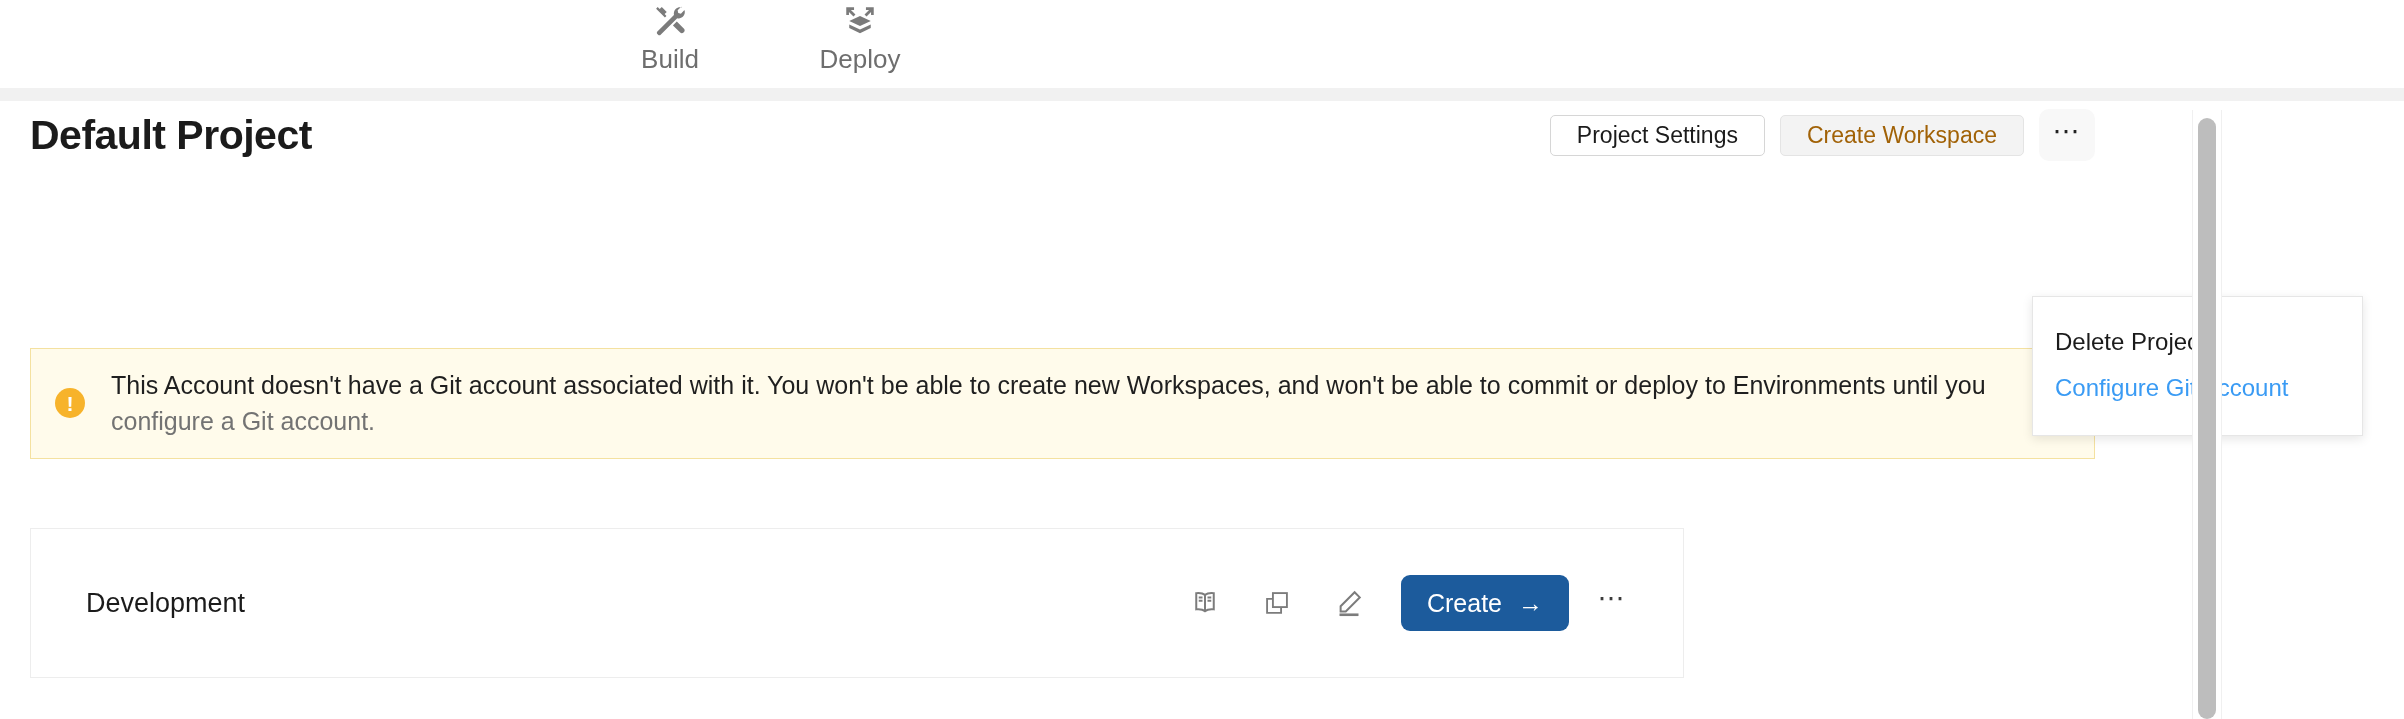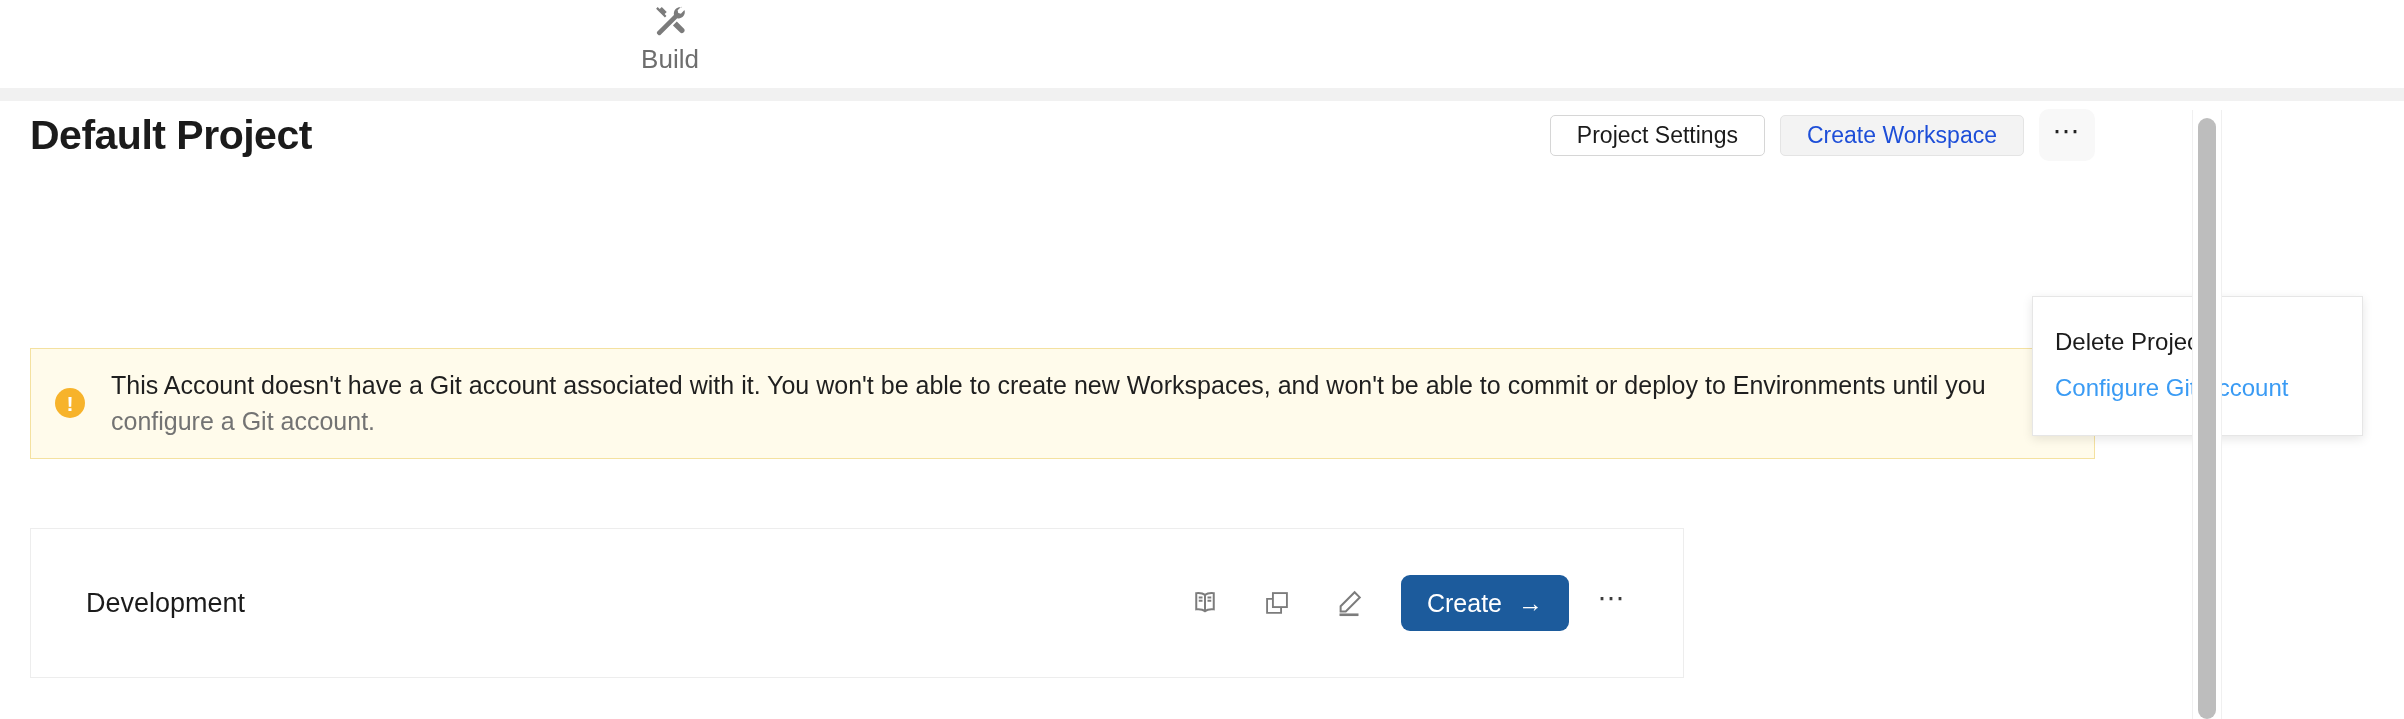--- a/index.html
+++ b/index.html
@@ -95,21 +95,21 @@
     white-space: nowrap;
   }
   .btn-outline {
     background: #ffffff;
     border: 1.5px solid #d6d6d6;
     color: #1b1b1b;
   }
   .btn-disabled {
     background: #f3f3f3;
     border: 1.5px solid #e4e4e4;
-    color: #1d4ed8;
+    color: #a16207;
     cursor: default;
   }
   .btn-ellipsis {
     background: #f8f8f8;
     border: none;
     color: #222;
     width: 56px;
     height: 52px;
     border-radius: 10px;
     display: inline-flex;
@@ -263,20 +263,32 @@
     <span class="nav-icon">
       <svg width="34" height="34" viewBox="0 0 24 24" fill="currentColor">
         <path d="M3.3 2.2l-1.1 1.1 6.2 6.2 1.1-1.1-1.3-1.3 1.5-1.5-3.5-3.5L4.7 3.6 3.3 2.2z"></path>
         <path d="M20.6 2.6c-1.6-.6-3.4-.2-4.6 1-1.1 1.1-1.5 2.7-1.2 4.1L3.1 19.4c-.5.5-.5 1.3 0 1.8l.5.5c.5.5 1.3.5 1.8 0L17.1 10c1.4.4 3 0 4.1-1.1 1.2-1.2 1.6-3 1-4.6l-2.5 2.5-1.9-.4-.4-1.9 2.5-2.5z"></path>
         <path d="M14.5 14.7l2.3-2.3 5.1 5.1c.6.6.6 1.7 0 2.3l-.4.4c-.6.6-1.7.6-2.3 0l-5.1-5.1z"></path>
       </svg>
     </span>
     <span class="nav-label">Build</span>
   </div>
 
+  <div class="nav-item">
+    <span class="nav-icon">
+      <svg width="34" height="34" viewBox="0 0 24 24" fill="currentColor">
+        <path d="M2.6 2.3h5.2v1.9H5.6l3.2 3.2-1.4 1.4-3.2-3.2v2.2H2.3V2.3z"></path>
+        <path d="M21.4 2.3h-5.2v1.9h2.2l-3.2 3.2 1.4 1.4 3.2-3.2v2.2h1.9V2.3z"></path>
+        <path d="M12 8.4l-7.6 3.6 7.6 3.6 7.6-3.6L12 8.4z"></path>
+        <path d="M4.4 14.4v2.6l7.6 3.6v-2.6l-7.6-3.6z"></path>
+        <path d="M19.6 14.4v2.6L12 20.6V18l7.6-3.6z"></path>
+      </svg>
+    </span>
+    <span class="nav-label">Deploy</span>
+  </div>
 
 </div>
 
 <div class="gray-strip"></div>
 
 <div class="page"></div>
 
 <div class="title-row">
   <div class="page-title">Default Project</div>
   <div class="actions">

